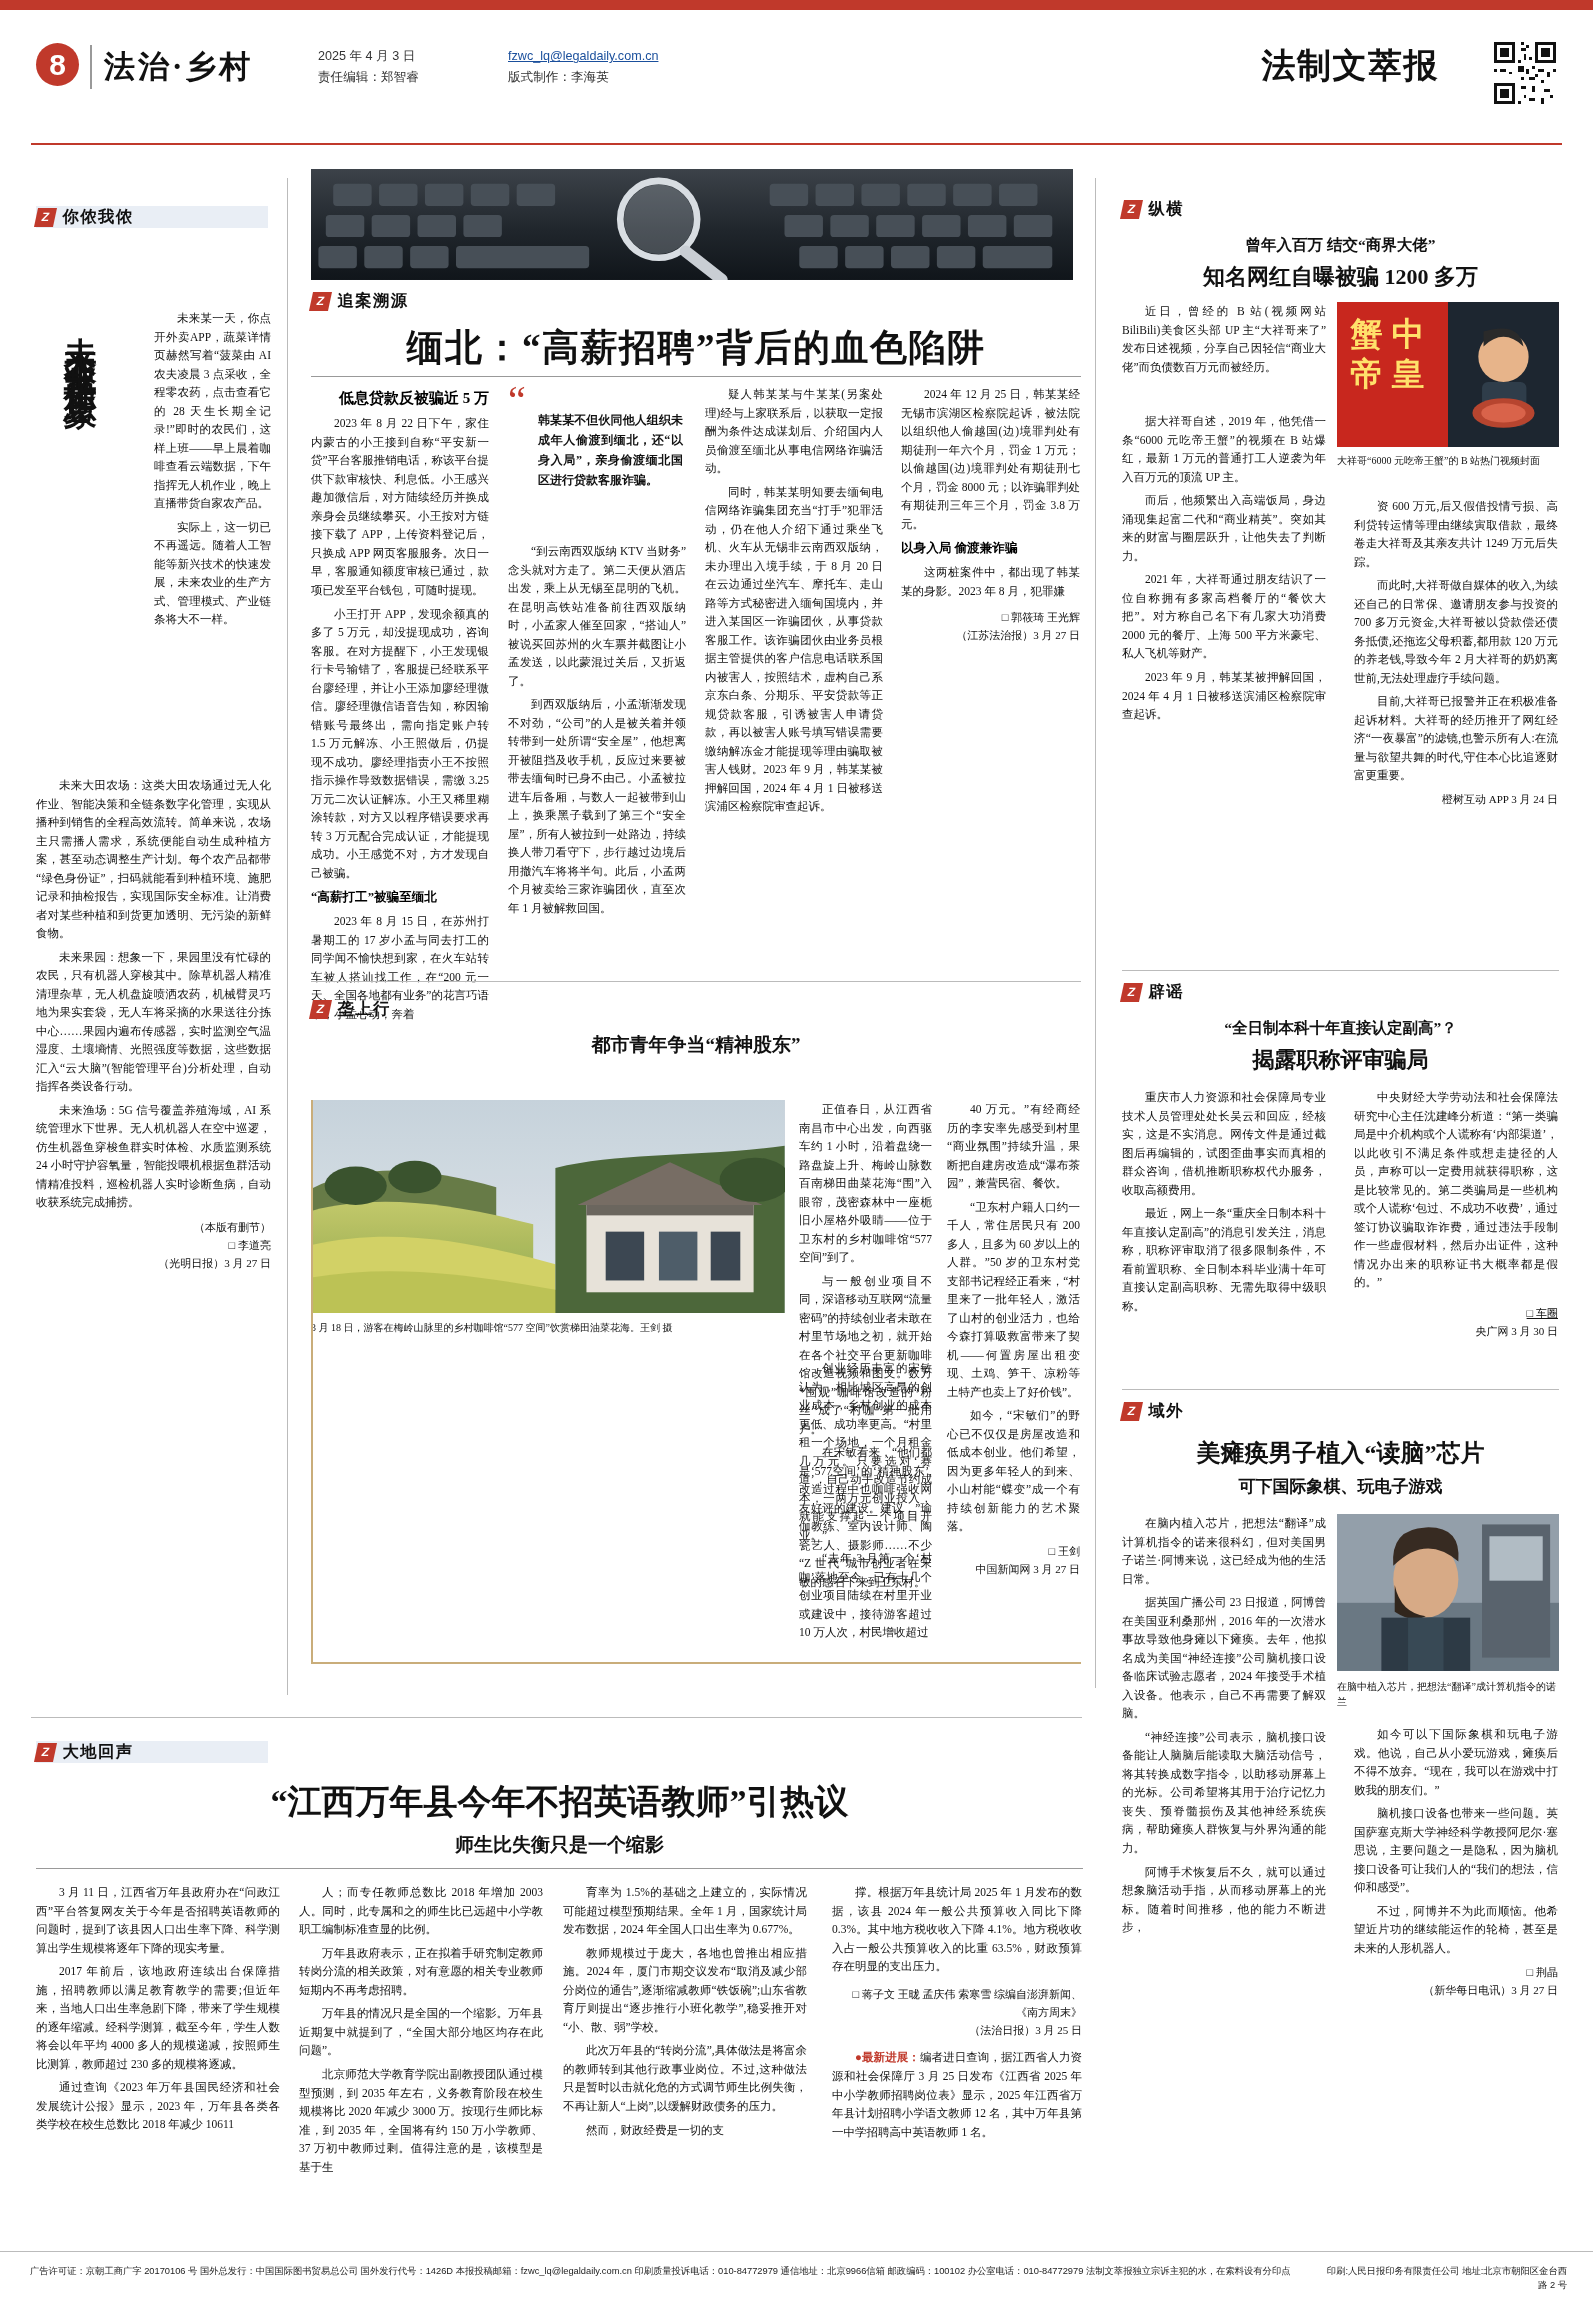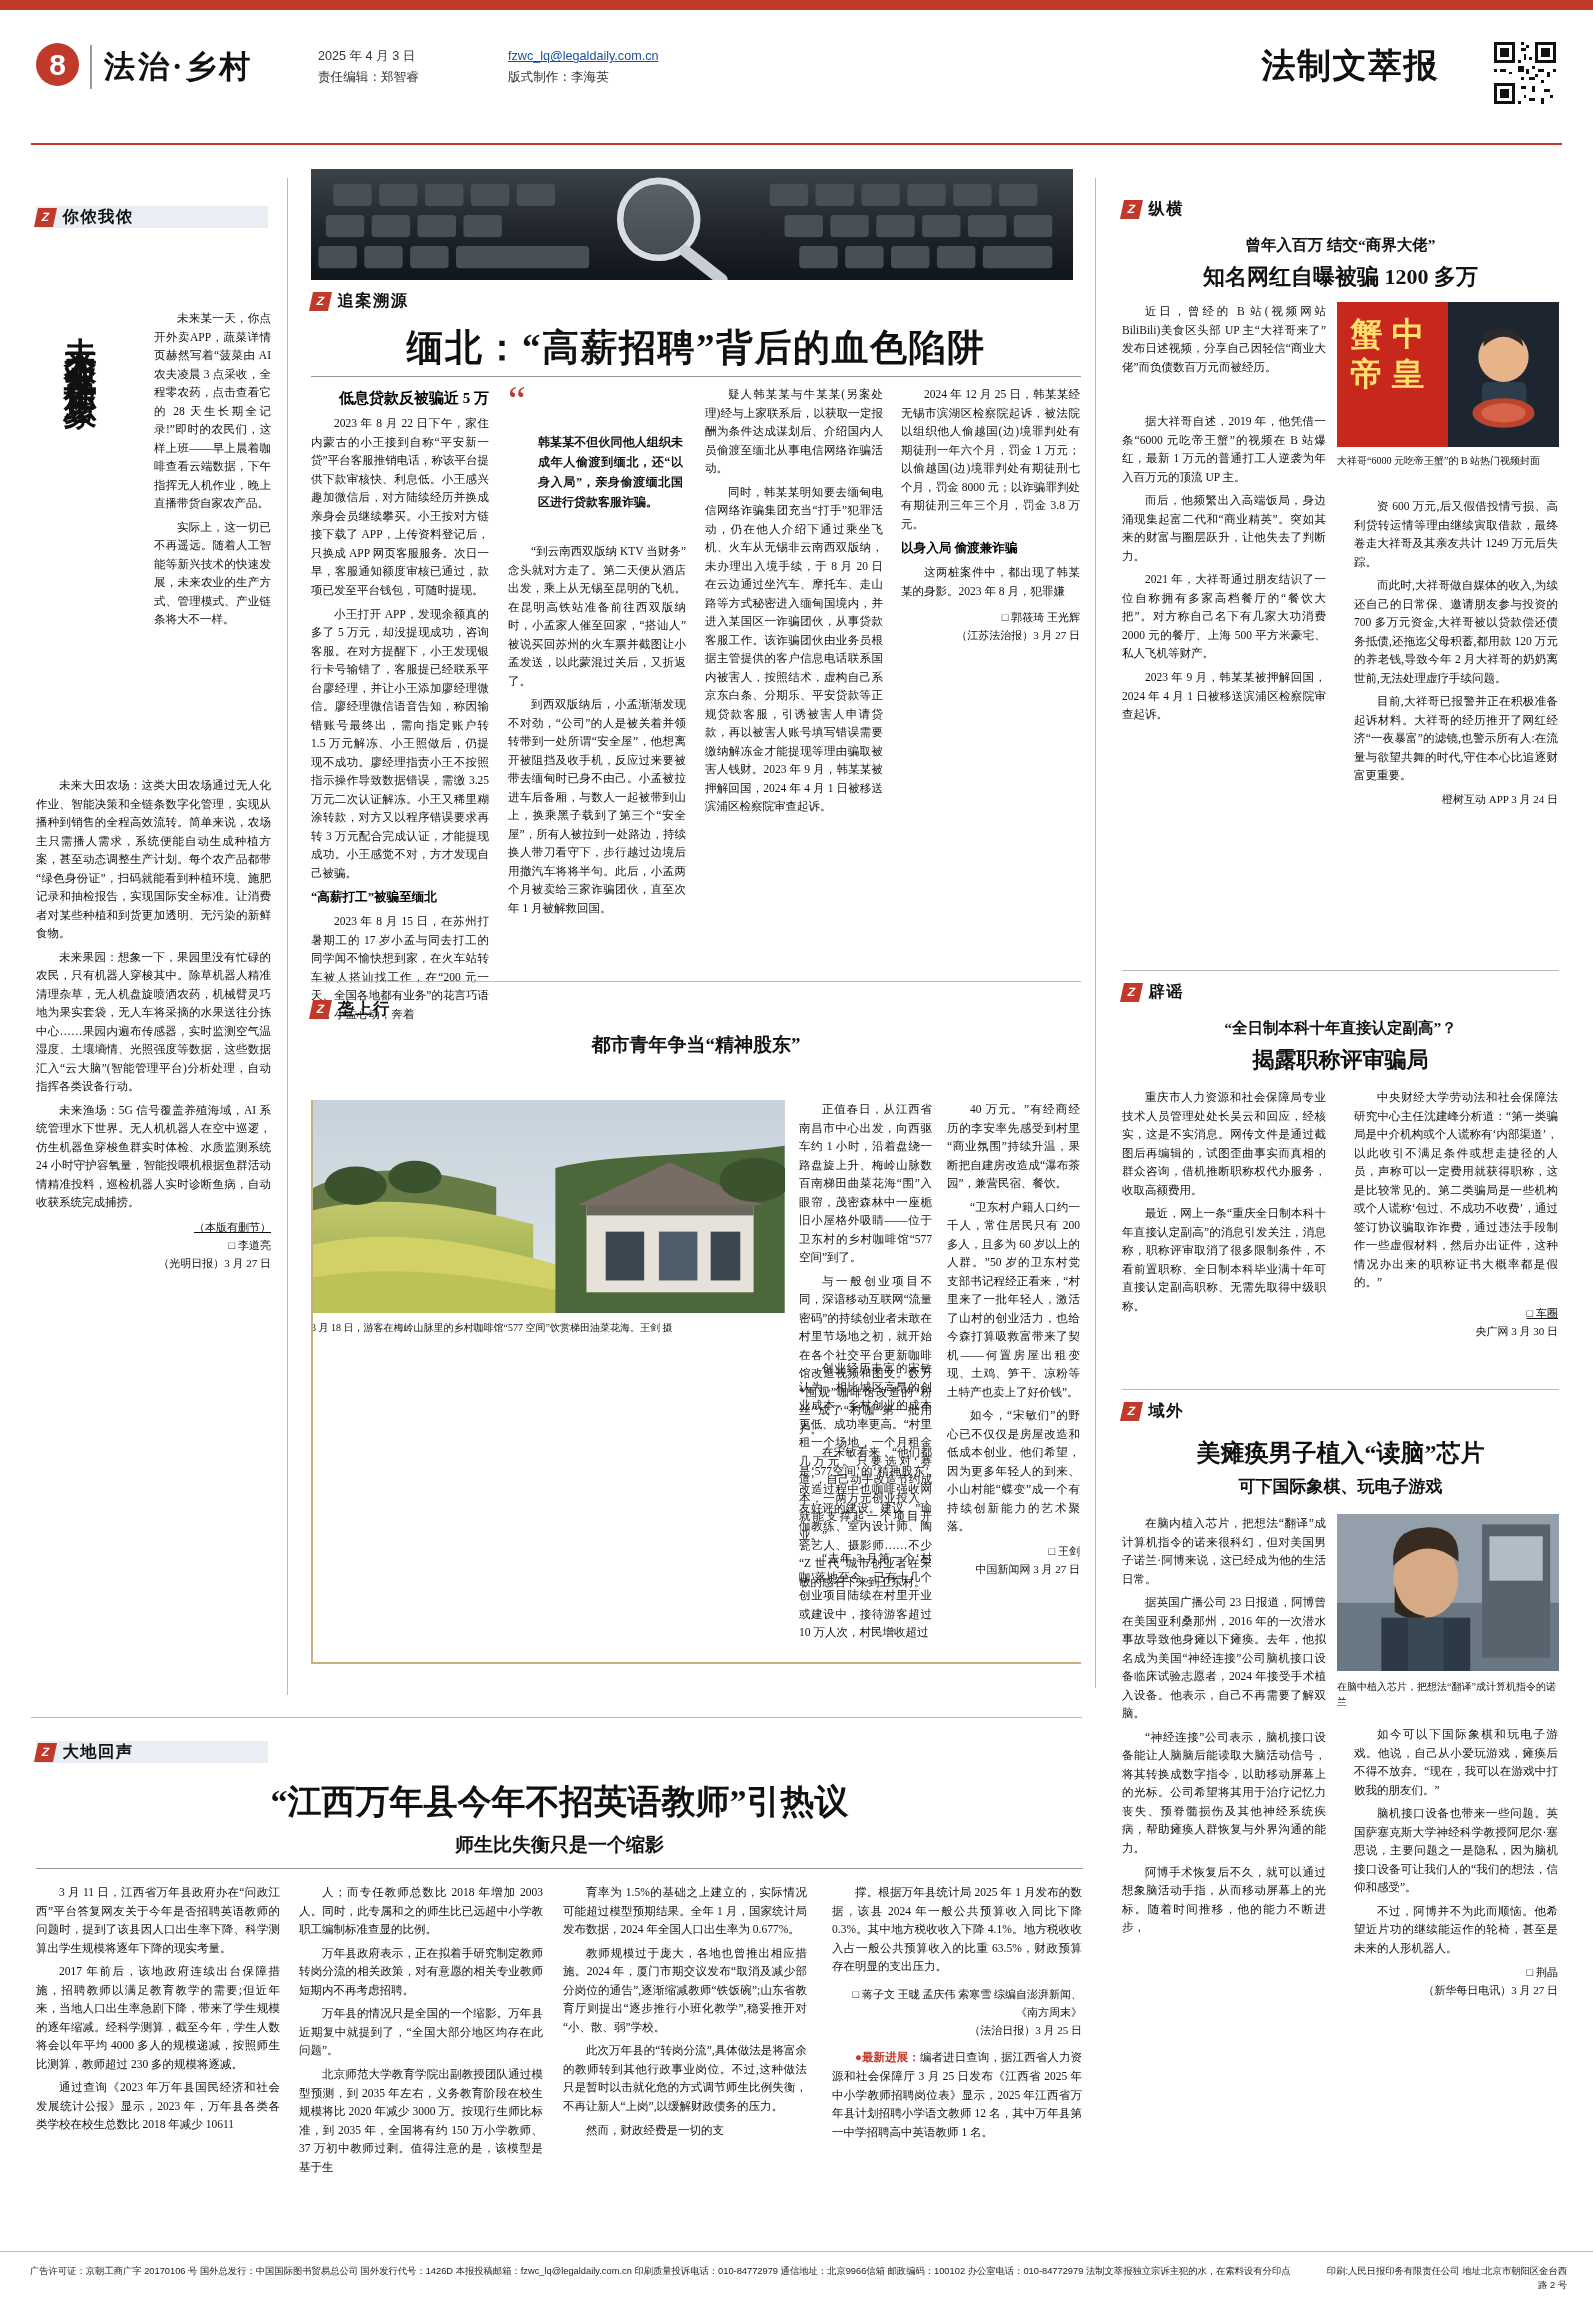--- a/index.html
+++ b/index.html
@@ -131,21 +131,21 @@
 
   <div class="col" style="left:154px;top:309px;width:117px;">
     <p class="body">未来某一天，你点开外卖APP，蔬菜详情页赫然写着“菠菜由 AI 农夫凌晨 3 点采收，全程零农药，点击查看它的 28 天生长期全记录!”即时的农民们，这样上班——早上晨着咖啡查看云端数据，下午指挥无人机作业，晚上直播带货自家农产品。</p>
     <p class="body">实际上，这一切已不再遥远。随着人工智能等新兴技术的快速发展，未来农业的生产方式、管理模式、产业链条将大不一样。</p>
   </div>
 
   <div class="col" style="left:36px;top:776px;width:235px;">
     <p class="body">未来大田农场：这类大田农场通过无人化作业、智能决策和全链条数字化管理，实现从播种到销售的全程高效流转。简单来说，农场主只需播人需求，系统便能自动生成种植方案，甚至动态调整生产计划。每个农产品都带“绿色身份证”，扫码就能看到种植环境、施肥记录和抽检报告，实现国际安全标准。让消费者对某些种植和到货更加透明、无污染的新鲜食物。</p>
     <p class="body">未来果园：想象一下，果园里没有忙碌的农民，只有机器人穿梭其中。除草机器人精准清理杂草，无人机盘旋喷洒农药，机械臂灵巧地为果实套袋，无人车将采摘的水果送往分拣中心……果园内遍布传感器，实时监测空气温湿度、土壤墒情、光照强度等数据，这些数据汇入“云大脑”(智能管理平台)分析处理，自动指挥各类设备行动。</p>
     <p class="body">未来渔场：5G 信号覆盖养殖海域，AI 系统管理水下世界。无人机机器人在空中巡逻，仿生机器鱼穿梭鱼群实时体检、水质监测系统 24 小时守护容氧量，智能投喂机根据鱼群活动情精准投料，巡检机器人实时诊断鱼病，自动收获系统完成捕捞。</p>
-    <div class="byline" style="margin-top:6px;text-decoration:underline;">（本版有删节）</div>
+    <div class="byline" style="margin-top:6px;">（本版有删节）</div>
     <div class="byline">□ 李道亮</div>
     <div class="byline">（光明日报）3 月 27 日</div>
   </div>
 
   <div class="photo" style="left:311px;top:169px;width:762px;height:111px;">
     <svg width="762" height="111" viewBox="0 0 1030 150">
       <defs>
         <linearGradient id="kb" x1="0" y1="0" x2="0" y2="1">
           <stop offset="0%" stop-color="#3c4249"></stop>
             <stop offset="55%" stop-color="#20262c"></stop>
@@ -208,21 +208,21 @@
     <div class="sub" style="font-size:15px;margin:4.4px 0 6px 0;text-align:right;">低息贷款反被骗近 5 万</div>
     <p class="body">2023 年 8 月 22 日下午，家住内蒙古的小王接到自称“平安新一贷”平台客服推销电话，称该平台提供下款审核快、利息低。小王感兴趣加微信后，对方陆续经历并换成亲身会员继续攀买。小王按对方链接下载了 APP，上传资料登记后，只换成 APP 网页客服服务。次日一早，客服通知额度审核已通过，款项已发至平台钱包，可随时提现。</p>
     <p class="body">小王打开 APP，发现余额真的多了 5 万元，却没提现成功，咨询客服。在对方提醒下，小王发现银行卡号输错了，客服提已经联系平台廖经理，并让小王添加廖经理微信。廖经理微信语音告知，称因输错账号最终出，需向指定账户转 1.5 万元解冻、小王照做后，仍提现不成功。廖经理指责小王不按照指示操作导致数据错误，需缴 3.25 万元二次认证解冻。小王又稀里糊涂转款，对方又以程序错误要求再转 3 万元配合完成认证，才能提现成功。小王感觉不对，方才发现自己被骗。</p>
     <div class="sub" style="font-size:12.6px;margin:7.4px 0 6px 0;">“高薪打工”被骗至缅北</div>
     <p class="body">2023 年 8 月 15 日，在苏州打暑期工的 17 岁小孟与同去打工的同学闻不愉快想到家，在火车站转车被人搭讪找工作，在“200 元一天、全国各地都有业务”的花言巧语下，小孟心动，奔着</p>
   </div>
 
   <div class="col" style="left:508px;top:385px;width:178px;">
     <div class="quoteblock" style="position:relative;height:157px;">
       <div class="bigquote" style="position:absolute;left:0;top:0;">“</div>
-      <div style="position:absolute;left:30px;top:25px;width:145px;font-size:12px;line-height:20px;font-weight:bold;color:#111;text-align:justify;margin-top:22px;">韩某某不但伙同他人组织未成年人偷渡到缅北，还“以身入局”，亲身偷渡缅北国区进行贷款客服诈骗。</div>
+      <div style="position:absolute;left:30px;top:25px;width:145px;font-size:12px;line-height:20px;font-weight:bold;color:#111;text-align:justify;">韩某某不但伙同他人组织未成年人偷渡到缅北，还“以身入局”，亲身偷渡缅北国区进行贷款客服诈骗。</div>
     </div>
     <p class="body">“到云南西双版纳 KTV 当财务”念头就对方走了。第二天便从酒店出发，乘上从无锡至昆明的飞机。在昆明高铁站准备前往西双版纳时，小孟家人催至回家，“搭讪人”被说买回苏州的火车票并截图让小孟发送，以此蒙混过关后，又折返了。</p>
     <p class="body">到西双版纳后，小孟渐渐发现不对劲，“公司”的人是被关着并领转带到一处所谓“安全屋”，他想离开被阻挡及收手机，反应过来要被带去缅甸时已身不由己。小孟被拉进车后备厢，与数人一起被带到山上，换乘黑子载到了第三个“安全屋”，所有人被拉到一处路边，持续换人带刀看守下，步行越过边境后用撤汽车将将半句。此后，小孟两个月被卖给三家诈骗团伙，直至次年 1 月被解救回国。</p>
   </div>
 
   <div class="col" style="left:705px;top:385px;width:178px;">
     <p class="body">疑人韩某某与牛某某(另案处理)经与上家联系后，以获取一定报酬为条件达成谋划后、介绍国内人员偷渡至缅北从事电信网络诈骗活动。</p>
     <p class="body">同时，韩某某明知要去缅甸电信网络诈骗集团充当“打手”犯罪活动，仍在他人介绍下通过乘坐飞机、火车从无锡非云南西双版纳，未办理出入境手续，于 8 月 20 日在云边通过坐汽车、摩托车、走山路等方式秘密进入缅甸国境内，并进入某国区一诈骗团伙，从事贷款客服工作。该诈骗团伙由业务员根据主管提供的客户信息电话联系国内被害人，按照结术，虚构自己系京东白条、分期乐、平安贷款等正规贷款客服，引诱被害人申请贷款，再以被害人账号填写错误需要缴纳解冻金才能提现等理由骗取被害人钱财。2023 年 9 月，韩某某被押解回国，2024 年 4 月 1 日被移送滨浦区检察院审查起诉。</p>
   </div>
 

